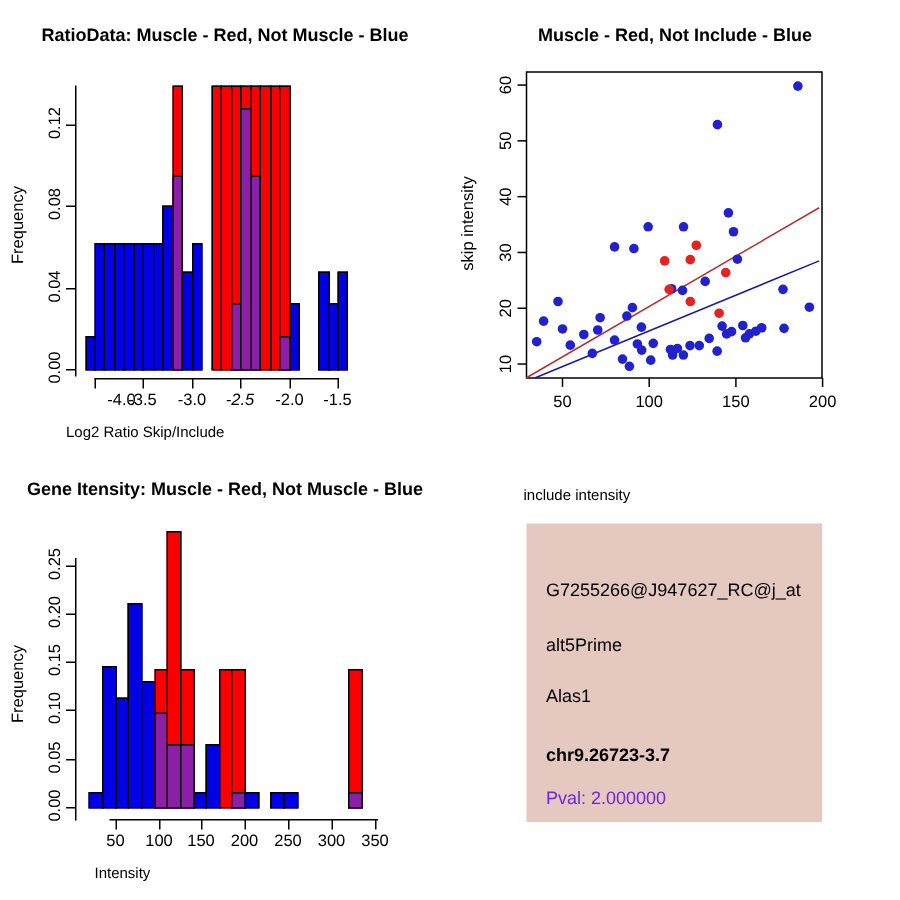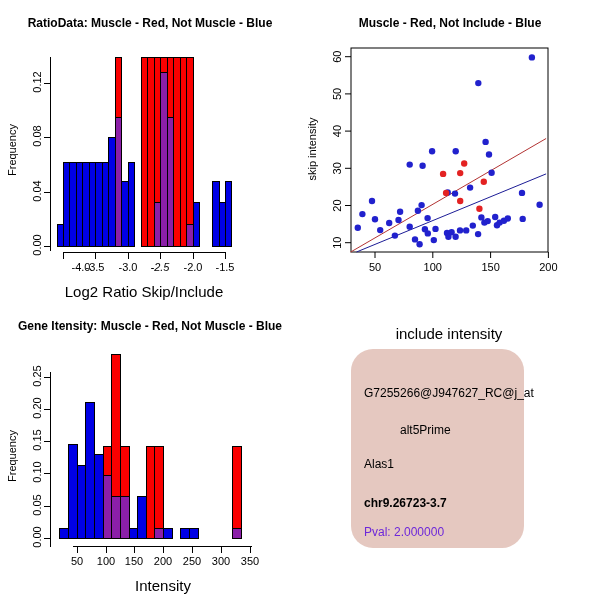--- a/index.html
+++ b/index.html
@@ -1,19 +1,19 @@
 <!DOCTYPE html>
 <html><head>
 <meta charset="utf-8">
 <style>
   html,body{margin:0;padding:0;background:#fff;}
   .stage{position:relative;width:600px;height:600px;background:#FFFFFF;overflow:hidden;
          font-family:"Liberation Sans","DejaVu Sans",sans-serif;color:#000;}
   .ptitle{position:absolute;font-weight:bold;font-size:12px;text-align:center;white-space:nowrap;}
-  .axlabel{position:absolute;font-size:15px;text-align:center;white-space:nowrap;}
+  .axlabel{position:absolute;font-size:10px;white-space:nowrap;}
   .vert{position:absolute;font-size:11px;text-align:center;white-space:nowrap;transform:rotate(-90deg);}
   .axisline{position:absolute;background:#000;}
   .tick{position:absolute;background:#000;}
   .ticklabel{position:absolute;font-size:11px;text-align:center;white-space:nowrap;}
   .vticklabel{position:absolute;font-size:11px;text-align:center;white-space:nowrap;transform:rotate(-90deg);}
   .bar{position:absolute;border:1px solid #000;box-sizing:border-box;}
   .infopanel{position:absolute;}
   .infoline{position:absolute;font-size:12px;white-space:nowrap;}
   svg text{font-family:"Liberation Sans","DejaVu Sans",sans-serif;}
 </style>
@@ -109,23 +109,23 @@
         <circle cx="183.8" cy="181.7" r="3.2" fill="#E32222"></circle>
         <circle cx="146.1" cy="192.9" r="3.2" fill="#E32222"></circle>
         <circle cx="160.2" cy="201.0" r="3.2" fill="#E32222"></circle>
         <circle cx="179.4" cy="208.8" r="3.2" fill="#E32222"></circle>
       </svg></div>
 
   <div class="ptitle" style="left:0px;top:319px;width:300px;">Gene Itensity: Muscle - Red, Not Muscle - Blue</div>
   <div class="axlabel" style="left:63px;top:577px;width:200px;">Intensity</div>
   <div class="vert" style="left:-38px;top:450px;width:100px;">Frequency</div>
 
-  <div class="infopanel" id="info-panel" style="left: 351px; top: 349px; width: 173px; height: 199px; background: rgb(229, 200, 192); border-radius: 22px;">
+  <div class="infopanel" id="info-panel" style="left: 351px; top: 349px; width: 197px; height: 199px; background: rgb(229, 200, 192);">
     <div class="infoline" style="left:13px;top:37px;">G7255266@J947627_RC@j_at</div>
-    <div class="infoline" style="left:13px;top:74px;margin-left:36px;">alt5Prime</div>
+    <div class="infoline" style="left:13px;top:74px;">alt5Prime</div>
     <div class="infoline" style="left:13px;top:108px;">Alas1</div>
     <div class="infoline" style="left:13px;top:147px;font-weight:bold;">chr9.26723-3.7</div>
     <div class="infoline" id="pval-line" style="left: 13px; top: 176px; color: #6d28d9;">Pval: 2.000000</div>
   </div>
 
 <div class="axisline" style="left: 63px; top: 252px; width: 163px; height: 1px;"></div>
     <div class="axisline" style="left: 50px; top: 57px; width: 1px; height: 194px;"></div>
     <div class="tick" style="left: 63px; top: 252px; width: 1px; height: 7px;"></div>
     <div class="ticklabel" style="left: 61px; top: 261px; width: 40px;">-4.0</div>
     <div class="tick" style="left: 95px; top: 252px; width: 1px; height: 7px;"></div>

